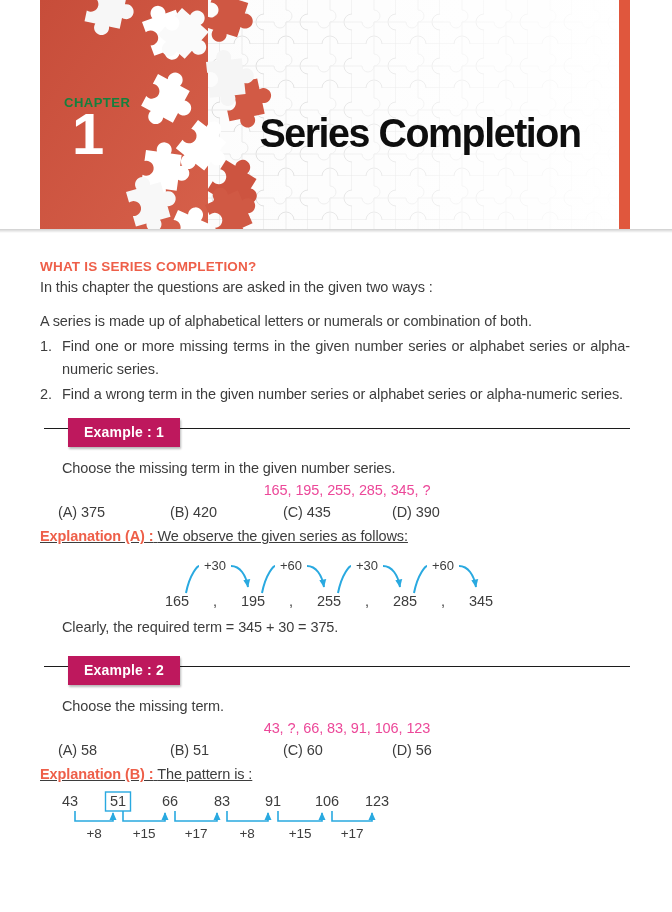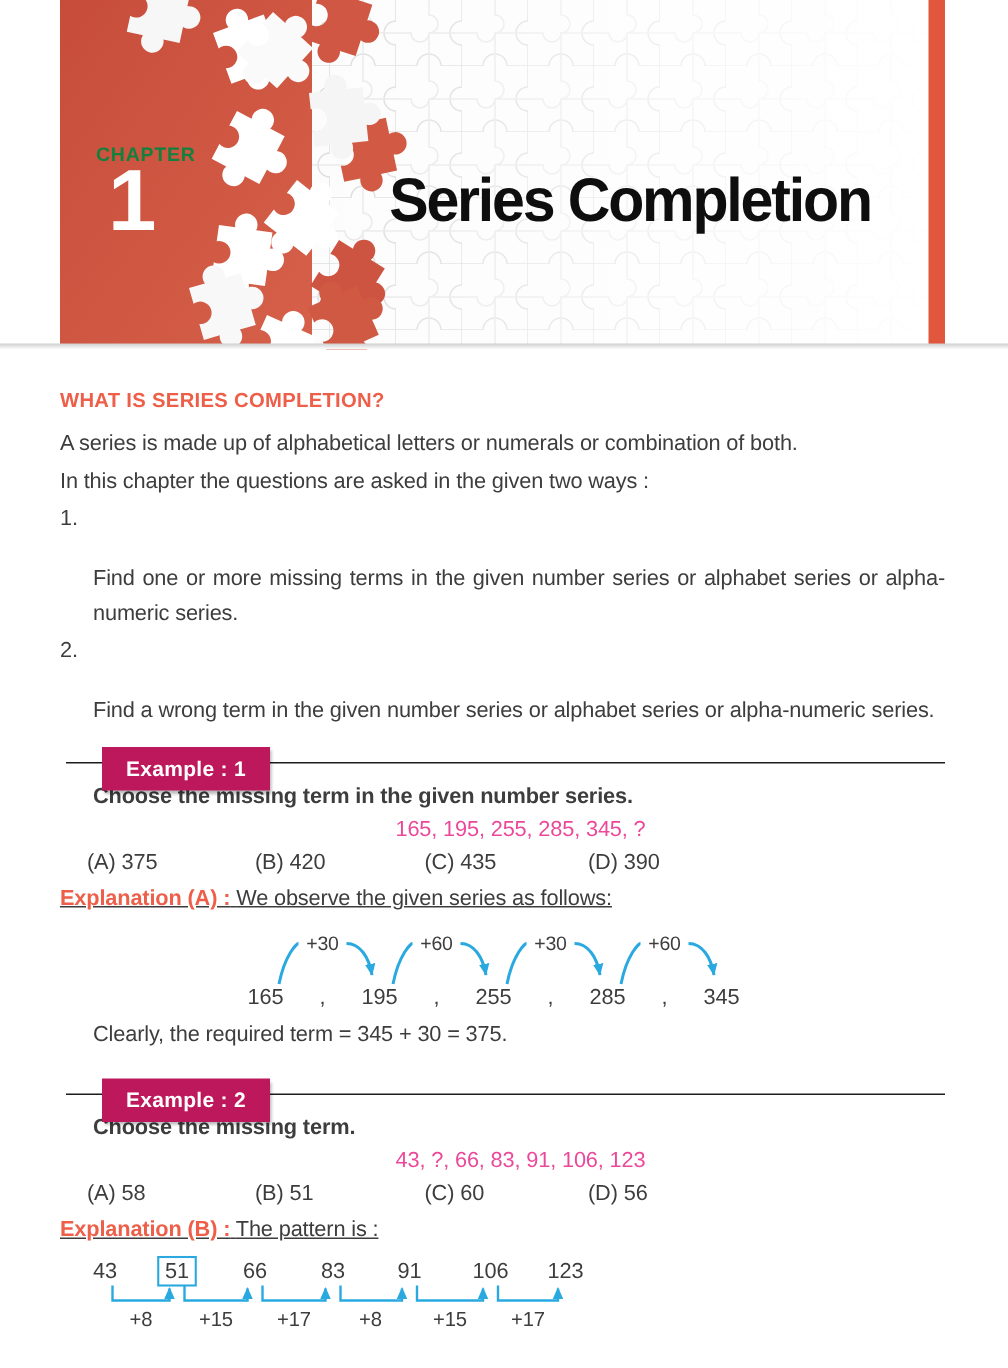--- a/index.html
+++ b/index.html
@@ -26,36 +26,36 @@
   }
   
   .h2{
     margin:26px 0 0 40px;font-size:13.5px;line-height:15px;font-weight:bold;
     color:#ee5f49;letter-spacing:0.2px;
   }
   .lead{margin:11px 0 0 40px;line-height:23px;}
   .tight{margin-top:2px;}
   .li{display:flex;margin:2px 0 0 40px;line-height:23px;}
   .linum{width:22px;flex:0 0 22px;}
-  .litext{width:568px;margin-top:40px;}
+  .litext{width:568px;}
   .just{text-align:justify;}
   .nowrap{white-space:nowrap;}
   .trick-label{color:#29a9e0;font-weight:bold;}
   .exp-label{color:#ee5f49;font-weight:bold;}
   .exline{margin:2px 0 0 40px;line-height:22px;text-decoration:underline;}
   
   .exhead{position:relative;height:22px;margin-top:12px;}
   .exhead.second{margin-top:18px;}
   .exhead .rule{position:absolute;left:44px;right:42px;top:10px;border-top:1.6px solid #1c1c1c;}
   .badge{
     position:absolute;left:68px;top:0;background:#be185d;color:#fff;
     font-weight:bold;font-size:14px;line-height:21px;padding:4px 16px;height:21px;
     box-shadow:1px 2px 2px rgba(0,0,0,0.28);letter-spacing:0.2px;
   }
-  .prompt{margin:0 0 0 62px;line-height:22px;font-weight:bold;}
+  .prompt{margin:17px 0 0 62px;line-height:22px;}
   .series{margin:0 0 0 62px;width:570px;text-align:center;color:#ec4899;line-height:22px;}
   .opts{position:relative;height:22px;line-height:22px;}
   .opt{position:absolute;top:0;}
   .opt .lab{margin-right:4px;}
   .oA{left:58px}.oB{left:170px}.oC{left:283px}.oD{left:392px}
   .dia1{display:block;margin:2px 0 0 132px;}
   .dia2{display:block;margin:6px 0 0 50px;}
   .conclusion{margin:3px 0 0 62px;line-height:22px;}
   svg text{font-family:"Liberation Sans",sans-serif;}
 </style>
@@ -113,22 +113,22 @@
       <rect x="0" y="229" width="672" height="4" fill="url(#shad)"></rect>
     </svg>
 
     <div class="chapter-label">CHAPTER</div>
     <div class="chapter-num">1</div>
     <div class="chapter-title">Series Completion</div>
   </div>
 
   <div class="h2">WHAT IS SERIES COMPLETION?</div>
 
+  <p class="lead tight">In this chapter the questions are asked in the given two ways :</p>
   <p class="lead">A series is made up of alphabetical letters or numerals or combination of both.</p>
-  <p class="lead tight">In this chapter the questions are asked in the given two ways :</p>
 
   <div class="li">
     <span class="linum">1.</span>
     <div class="litext just">Find one or more missing terms in the given number series or alphabet series or alpha-numeric series.</div>
   </div>
   <div class="li">
     <span class="linum">2.</span>
     <div class="litext nowrap">Find a wrong term in the given number series or alphabet series or alpha-numeric series.</div>
   </div>
 

